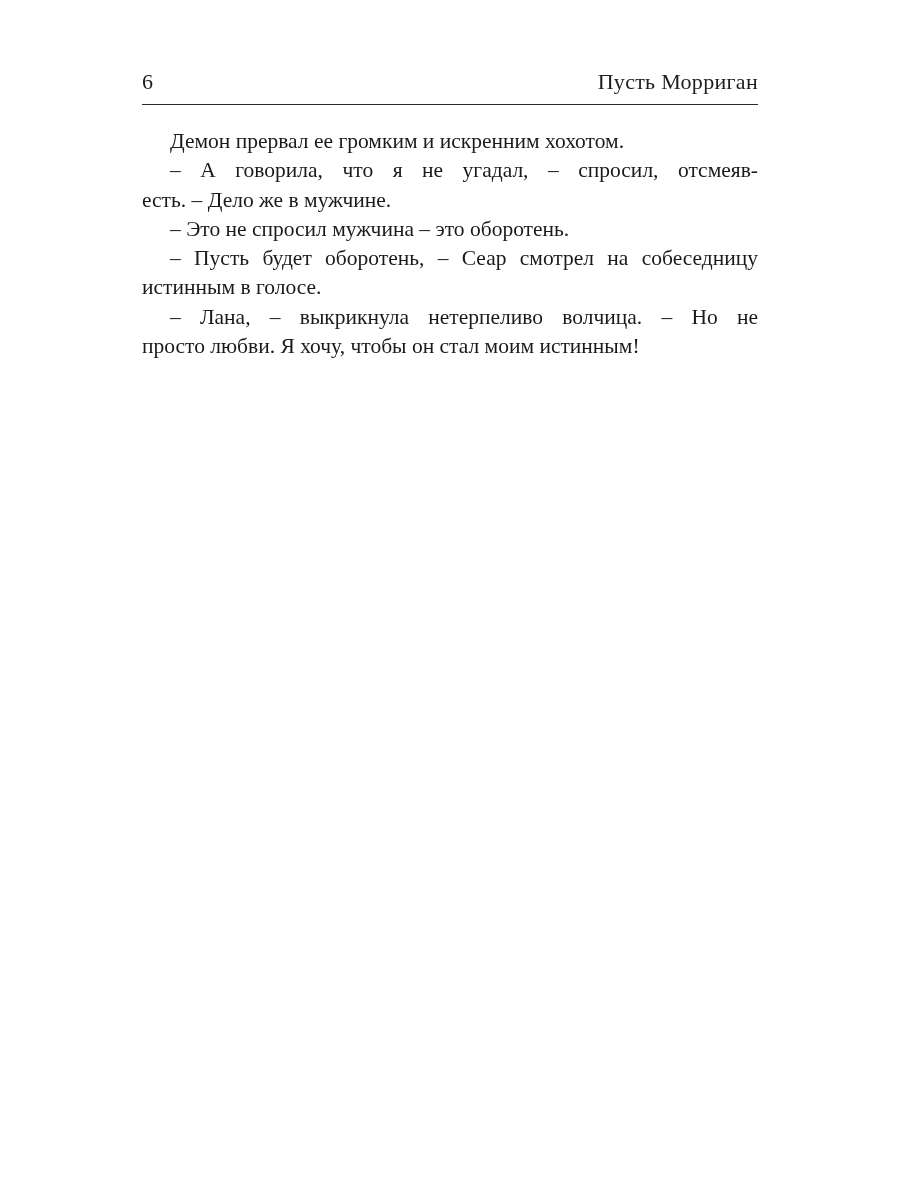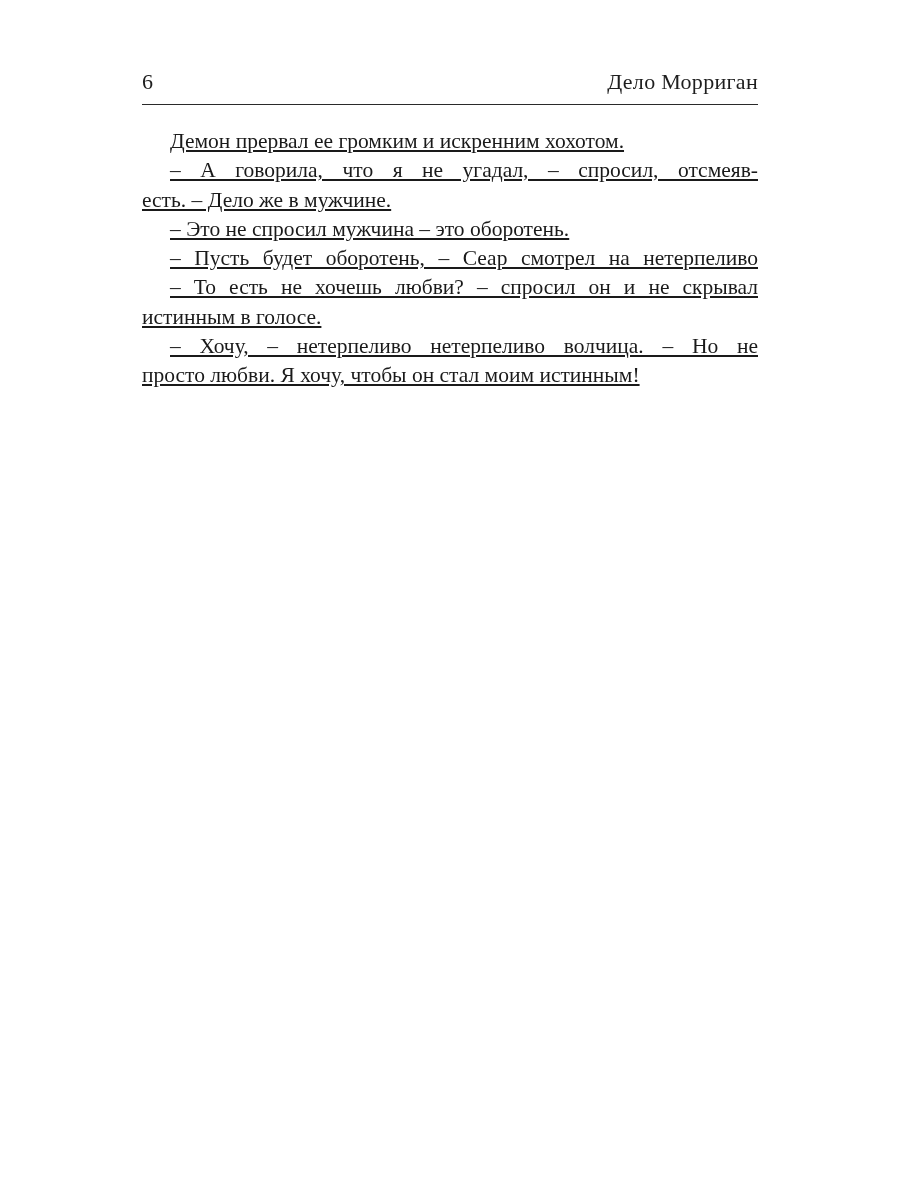--- a/index.html
+++ b/index.html
@@ -37,21 +37,20 @@
       height: 0;
       border-top: 1.3px solid #2a2a2a;
       width: 616px;
     }
     .body-text {
       margin-top: 22px;
       font-family: "Liberation Serif", serif;
       font-size: 21.5px;
       line-height: 29.3px;
       color: #1a1a1a;
-      text-decoration: underline;
     }
     .para {
       margin: 0;
       text-indent: 28px;
       text-align: justify;
       text-align-last: left;
       hyphens: manual;
     }
     .para .ln {
       display: block;
@@ -68,40 +67,39 @@
     .para .ln + .ln {
       padding-left: 0;
     }
   </style>
 </head>
 <body>
 
 <div class="page">
   <div class="running-head">
     <span>6</span>
-    <span>Дело Морриган</span>
+    <span>Пусть Морриган</span>
   </div>
   <div class="rule"></div>
 
   <div class="body-text">
     <p class="para" style="text-indent:0">
       <span class="ln first last">Демон прервал ее громким и искренним хохотом.</span>
     </p>
     <p class="para" style="text-indent:0">
       <span class="ln first">– А говорила, что я не угадал, – спросил, отсмеяв-</span>
       <span class="ln last">есть. – Дело же в мужчине.</span>
     </p>
     <p class="para" style="text-indent:0">
       <span class="ln first last">– Это не спросил мужчина – это оборотень.</span>
     </p>
     <p class="para" style="text-indent:0">
-      <span class="ln first">– Пусть будет оборотень, – Сеар смотрел на нетерпеливо</span>
+      <span class="ln first">– Пусть будет оборотень, – Сеар смотрел на собеседницу</span>
     </p>
     <p class="para" style="text-indent:0">
-      <span class="ln first">– То есть не хочешь любви? – спросил он и не скрывал</span>
       <span class="ln last">истинным в голосе.</span>
     </p>
     <p class="para" style="text-indent:0">
-      <span class="ln first">– Хочу, – нетерпеливо нетерпеливо волчица. – Но не</span>
+      <span class="ln first">– Лана, – выкрикнула нетерпеливо волчица. – Но не</span>
       <span class="ln last">просто любви. Я хочу, чтобы он стал моим истинным!</span>
     </p>
   </div>
 </div>
 
 </body></html>

